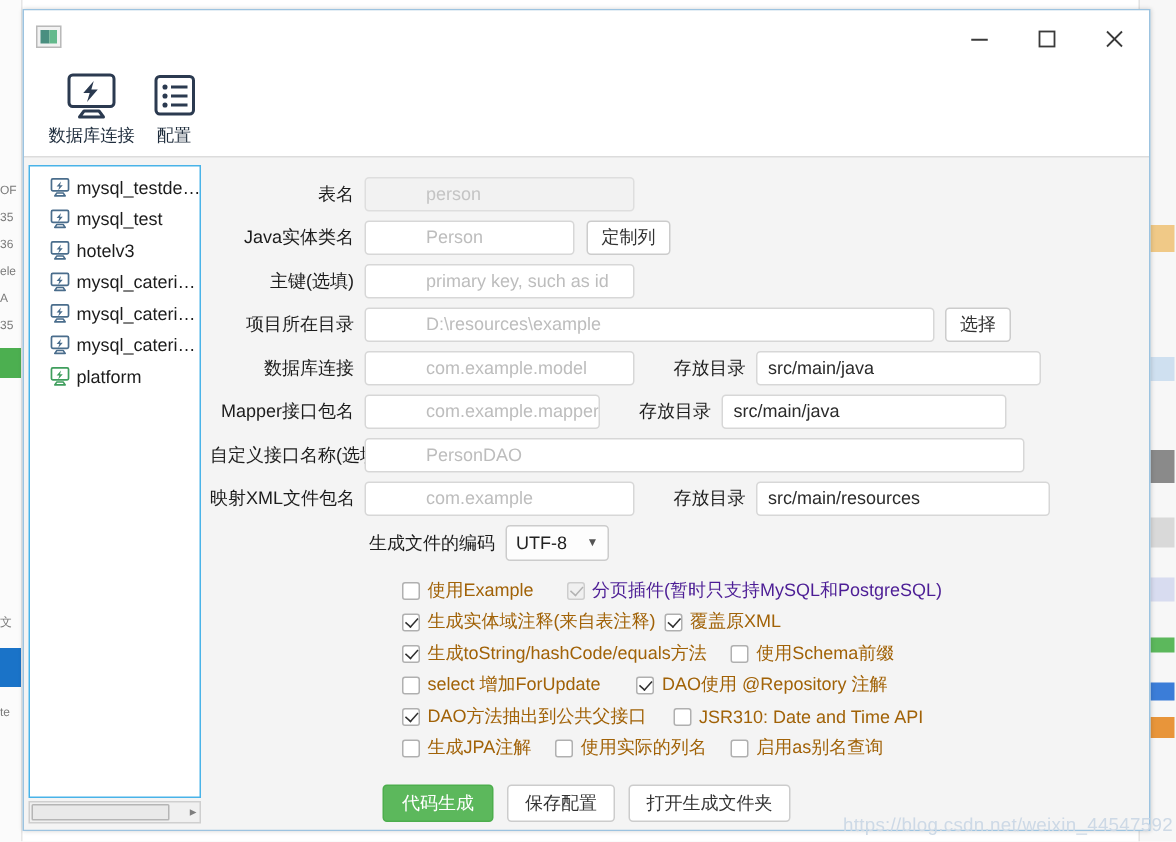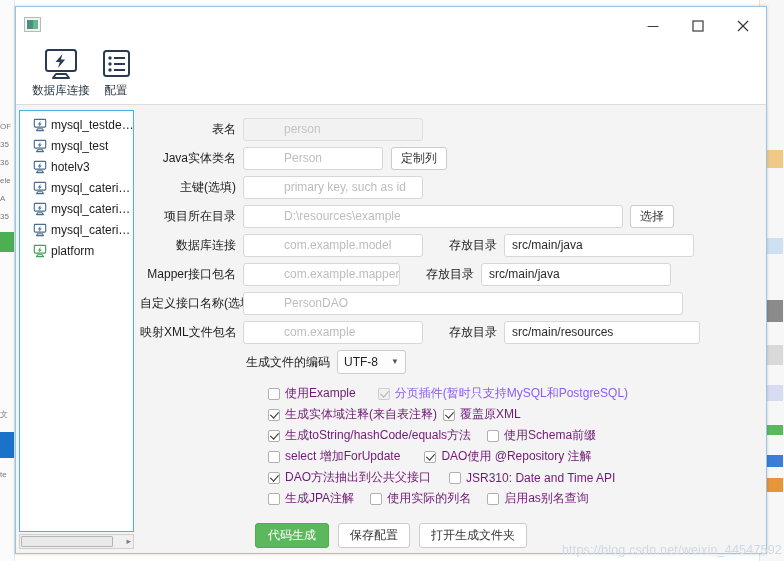--- a/index.html
+++ b/index.html
@@ -78,22 +78,22 @@
 
   
   .cbrow{display:flex;align-items:center;height:21px;}
   .cb{display:inline-flex;align-items:center;cursor:default;white-space:nowrap;margin-right:0;}
   .box{width:12px;height:12px;border:1px solid #b0b0b0;background:#fff;box-sizing:border-box;
        border-radius:2px;margin-right:5px;position:relative;flex:0 0 12px;}
   .box.on:after{content:"";position:absolute;left:3px;top:0px;width:4px;height:7px;
                 border:solid #2f2f2f;border-width:0 1.6px 1.6px 0;transform:rotate(42deg);}
   .cb.dim .box{background:#f0f0f0;border-color:#cdcdcd;}
   .cb.dim .box.on:after{border-color:#b3b3b3;}
-  .cb.dim span{color:#8b5cf6;}
-  .cb span{font-size:12px;color:#701a75;}
+  .cb.dim span{color:#4c1d95;}
+  .cb span{font-size:12px;color:#a16207;}
 
   .actions{display:flex;gap:9px;margin-top:14px;}
   .btn-primary{background:#5cb85c;border:1px solid #4cae4c;color:#fff;height:25px;
                border-radius:3px;font-size:12px;padding:0 12px;line-height:23px;cursor:default;
                font-family:"Liberation Sans","DejaVu Sans",sans-serif;}
   .btn-plain{height:25px;line-height:23px;padding:0 11px;}
 
   .watermark{position:absolute;right:2px;bottom:4px;font-size:12.5px;color:#cdd9e6;
              letter-spacing:.2px;white-space:nowrap;pointer-events:none;}
 </style>

